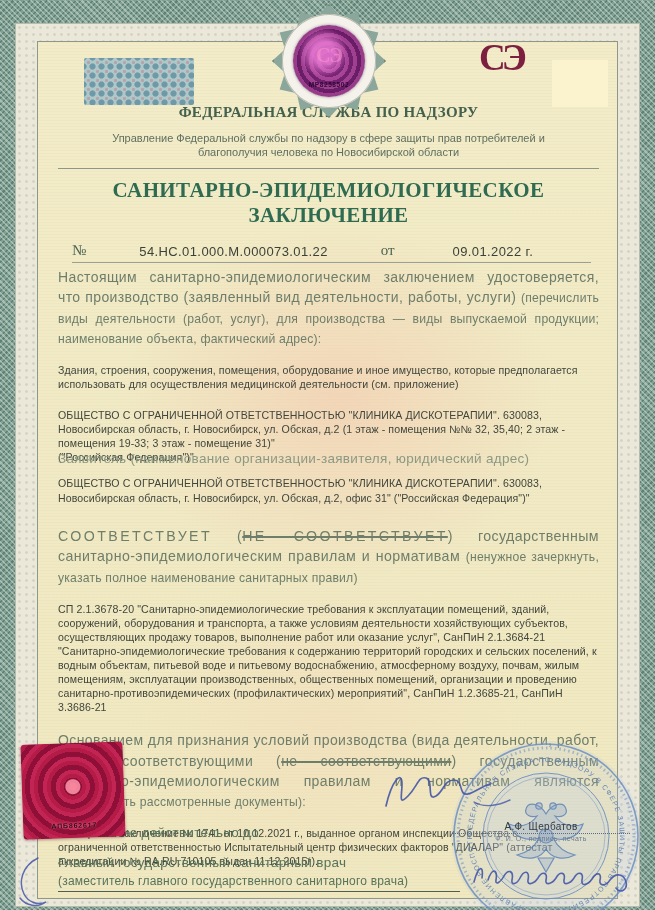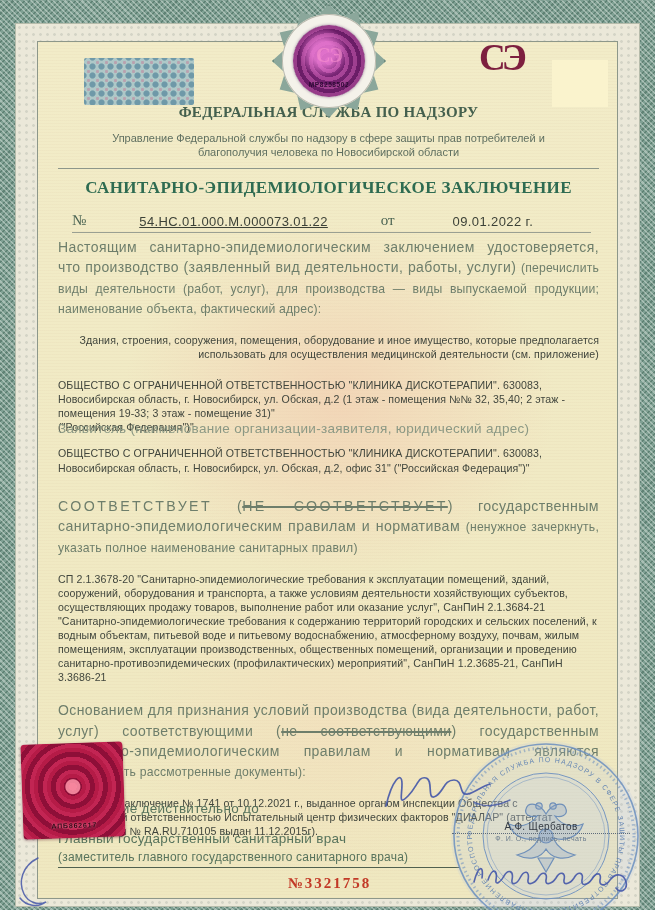--- a/index.html
+++ b/index.html
@@ -33,34 +33,34 @@
       linear-gradient(#f2ecc8, #efe8c0);
   }
   .content{position:absolute;inset:0;padding:62px 18px 150px 20px;overflow:hidden;}
   .hline{font-family:"Liberation Serif",serif;font-weight:bold;font-size:15px;
          color:#44604e;text-align:center;letter-spacing:.3px;}
   .hline2{margin-top:4px;}
   .territorial{margin:10px 30px 6px 30px;font-size:11px;line-height:1.3;color:#5f6f60;text-align:center;}
   .rule{margin-top:8px;border-top:1px solid #8d968a;}
   .rule-caption{margin-top:1px;font-size:7.5px;color:#75856f;text-align:center;letter-spacing:.3px;}
   .doc-title{margin-top:9px;font-family:"Liberation Serif",serif;font-weight:bold;
-             font-size:17px;color:#2e6b51;text-align:center;letter-spacing:.4px;}
+             font-size:21px;color:#2e6b51;text-align:center;letter-spacing:.4px;}
   .numrow{display:flex;align-items:flex-end;margin:14px 8px 0 14px;
           border-bottom:1px solid #9aa092;padding-bottom:3px;}
   .numrow .lbl{font-family:"Liberation Serif",serif;font-size:15px;color:#4a6352;}
-  .numrow .val{flex:1.5;text-align:center;font-size:13px;color:#3c4137;letter-spacing:.4px;text-decoration:underline;}
+  .numrow .val{flex:1.5;text-align:center;font-size:13px;color:#3c4137;letter-spacing:.4px;}
   .numrow .val2{flex:1;text-align:center;font-size:13px;color:#3c4137;letter-spacing:.4px;}
 
   .formtext{color:#6e7e6b;font-size:14px;line-height:1.45;letter-spacing:.4px;text-align:justify;}
   .formtext .small-note{font-size:12.2px;letter-spacing:.2px;}
   .typed{color:#41463d;font-size:10.6px;line-height:1.33;letter-spacing:.1px;}
   .struck{text-decoration:line-through;text-decoration-thickness:1.5px;}
   .caps-sp{letter-spacing:2.4px;}
   .p-intro{margin-top:4px;}
-  .p-object{margin-top:3px;text-align:right;}
+  .p-object{margin-top:3px;}
   .p-org1{margin-top:17px;}
   .p-org1c{margin-top:0;}
   .applicant-label{margin-top:-13px;font-size:13.5px;color:#8b9884;letter-spacing:.3px;}
   .p-org2{margin-top:10px;}
   .p-compliance{margin-top:21px;font-size:14.2px;}
   .p-regs{margin-top:7px;}
   .p-basis{margin-top:16px;}
   .p-docs{margin-top:12px;margin-right:26px;}
 
   
@@ -167,21 +167,20 @@
       <p class="formtext p-basis"><span>Основанием для признания условий производства (вида деятельности, работ, услуг) соответствующими (</span><span class="struck">не соответствующими</span><span>) государственным санитарно-эпидемиологическим правилам и нормативам являются </span><span class="small-note">(перечислить рассмотренные документы):</span></p>
 
       <div class="typed p-docs">Экспертное заключение № 1741 от 10.12.2021 г., выданное органом инспекции Общества с ограниченной ответственностью Испытательный центр физических факторов "ДИАЛАР" (аттестат аккредитации № RA.RU.710105 выдан 11.12.2015г).</div>
     </div>
 
     <div class="footer">
       <div class="valid-until">Заключение действительно до</div>
       <div class="chief">Главный государственный санитарный врач</div>
       <div class="deputy">(заместитель главного государственного санитарного врача)</div>
       <div class="sign-line"></div>
-      <div class="form-number">№3321758</div>
     </div>
   </div>
 
   <div class="patch"></div>
 
   <div class="rosette">
     <div class="rosette-star"></div>
     <div class="rosette-white"></div>
     <div class="rosette-core">
       <span class="rosette-glyph">СЭ</span>

